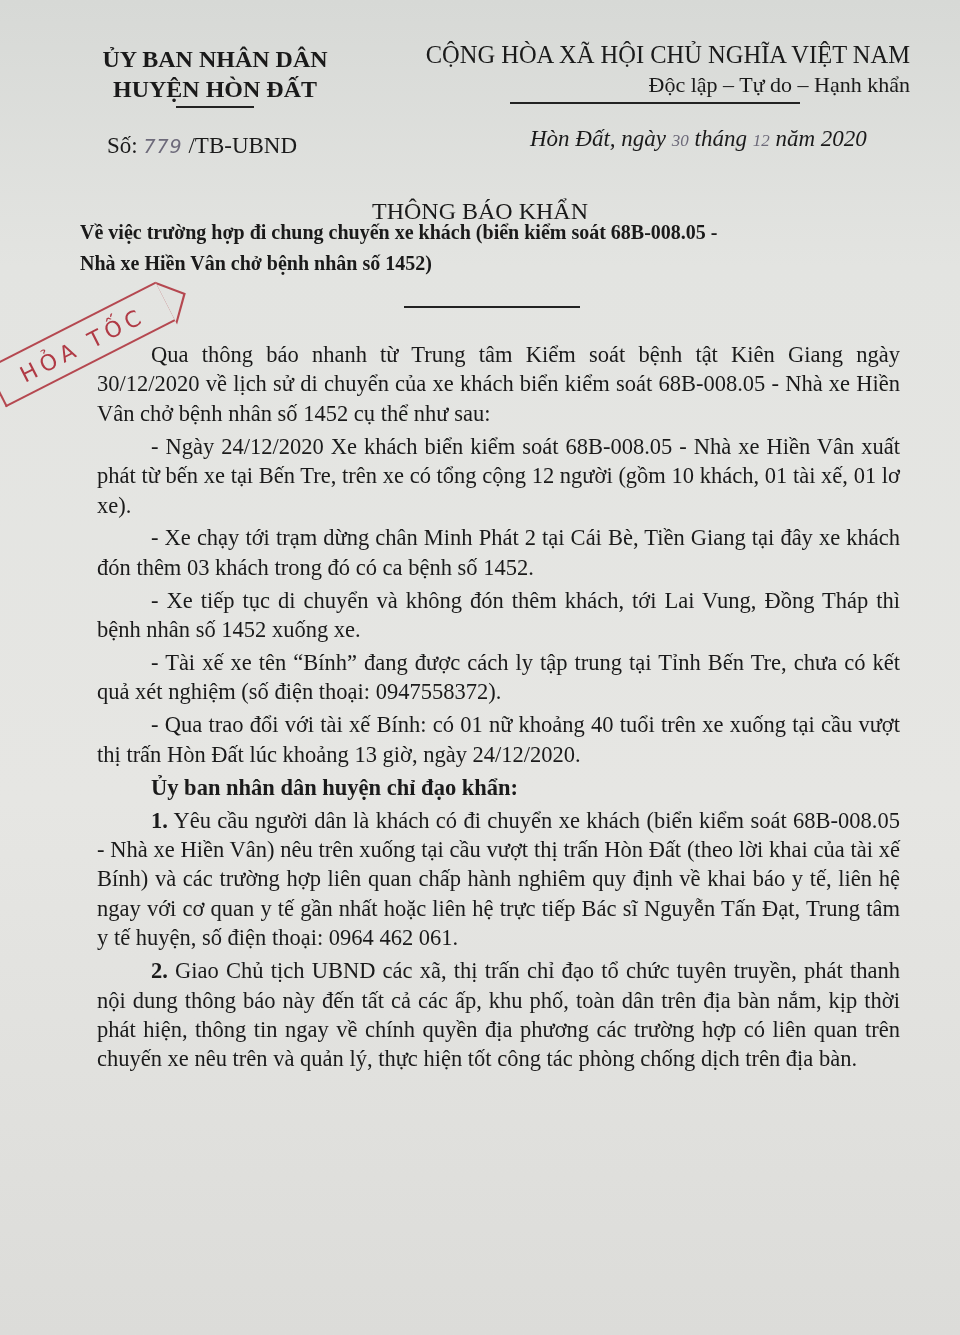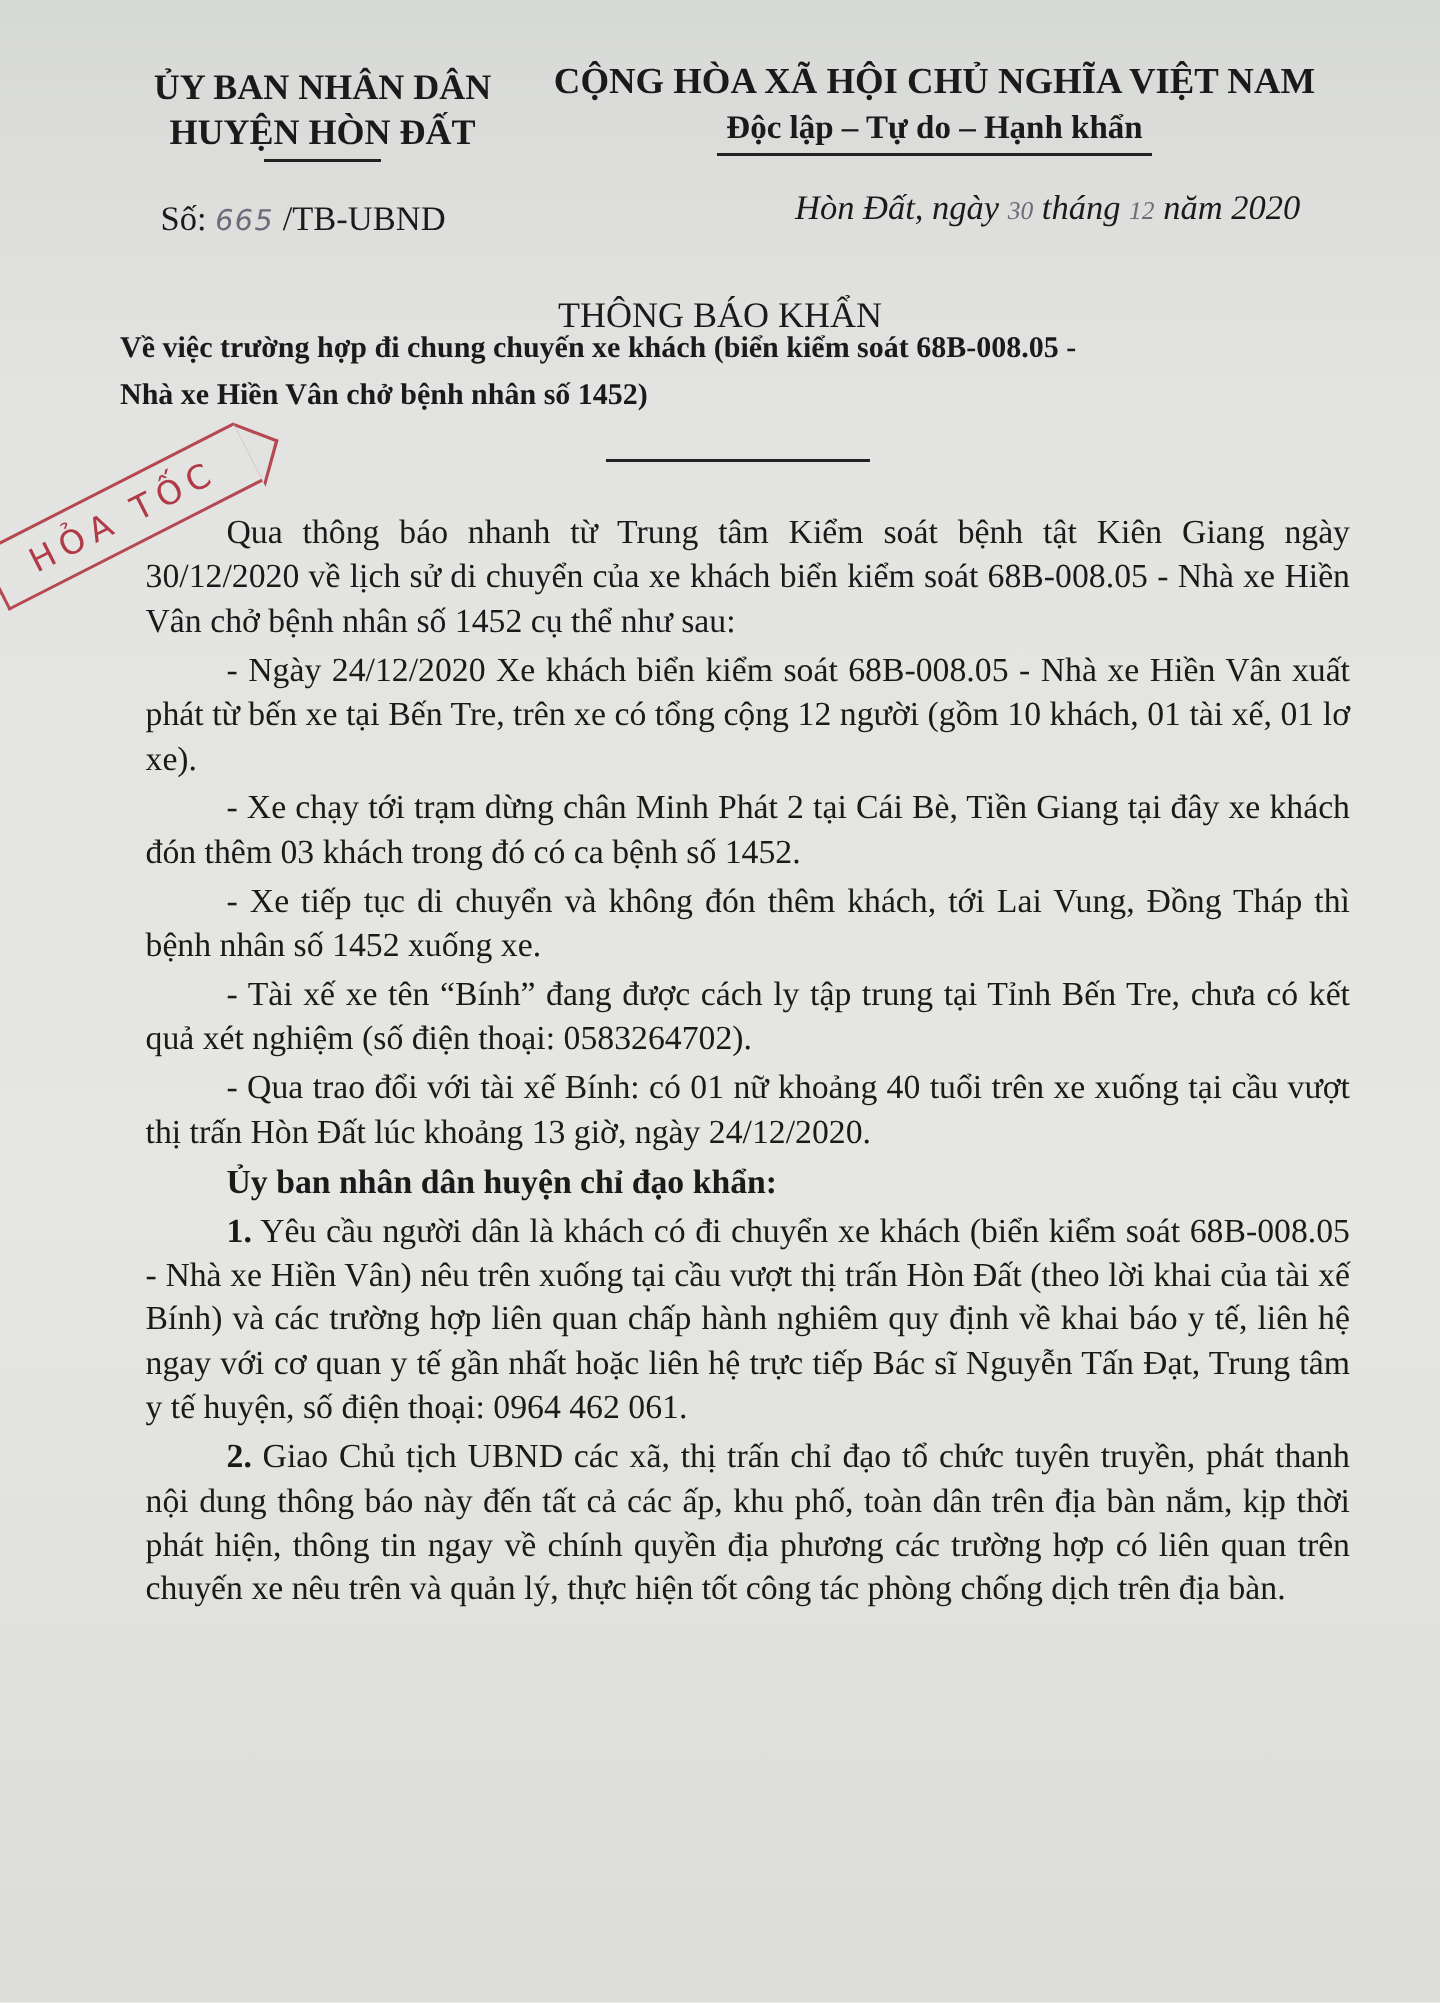--- a/index.html
+++ b/index.html
@@ -10,22 +10,22 @@
     color: #1a1a1a;
     position: relative;
   }
   .page { position: absolute; left: 0; top: 0; width: 960px; height: 1333px; }
   .hdr-left {
     position: absolute; left: 90px; top: 44px; width: 250px; text-align: center;
     font-weight: bold; font-size: 24px; line-height: 30px;
   }
   .hdr-left .ul { display: block; width: 78px; height: 1.5px; background: #222; margin: 2px auto 0; }
   .hdr-right {
-    position: absolute; left: 368px; top: 40px; width: 510px; text-align: center;
-    font-weight: bold; line-height: 30px;
+    position: absolute; left: 400px; top: 40px; width: 510px; text-align: right;
+    font-weight: normal; line-height: 30px;
   }
   .hdr-right .nation { font-size: 24.5px; white-space: nowrap; }
   .hdr-right .motto { font-size: 22px; }
   .hdr-right .ul { display: block; width: 290px; height: 1.5px; background: #222; margin: 2px auto 0; }
   .docno { position: absolute; left: 107px; top: 133px; font-size: 23px; }
   .docno .hand { font-family: "DejaVu Sans", sans-serif; font-style: italic; color: #6d6a7a; font-size: 19px; letter-spacing: 1px; }
   .dateline { position: absolute; left: 530px; top: 126px; font-size: 23px; font-style: italic; white-space: nowrap; }
   .dateline .hand { font-family: Liberation Serif, serif; color: #6d6a7a; font-size: 17px; }
   .title {
     position: absolute; left: 0; top: 198px; width: 960px; text-align: center;
@@ -72,37 +72,37 @@
     <div>HUYỆN HÒN ĐẤT</div>
     <span class="ul"></span>
   </div>
 
   <div class="hdr-right">
     <div class="nation">CỘNG HÒA XÃ HỘI CHỦ NGHĨA VIỆT NAM</div>
     <div class="motto">Độc lập – Tự do – Hạnh khẩn</div>
     <span class="ul"></span>
   </div>
 
-  <div class="docno"><span>Số: </span><span class="hand">665</span><span> /TB-UBND</span></div>
+  <div class="docno"><span>Số: </span><span class="hand">779</span><span> /TB-UBND</span></div>
 
   <div class="dateline"><span>Hòn Đất, ngày </span><span class="hand">30</span><span> tháng </span><span class="hand">12</span><span> năm 2020</span></div>
 
   <div class="stamp"><span>HỎA TỐC</span></div>
 
   <div class="title">THÔNG BÁO KHẨN</div>
   <div class="subtitle">
     <div>Về việc trường hợp đi chung chuyến xe khách (biển kiểm soát 68B-008.05 -</div>
     <div>Nhà xe Hiền Vân chở bệnh nhân số 1452)</div>
   </div>
   <div class="title-rule"></div>
 
   <div class="body">
     <p>Qua thông báo nhanh từ Trung tâm Kiểm soát bệnh tật Kiên Giang ngày 30/12/2020 về lịch sử di chuyển của xe khách biển kiểm soát 68B-008.05 - Nhà xe Hiền Vân chở bệnh nhân số 1452 cụ thể như sau:</p>
     <p>- Ngày 24/12/2020 Xe khách biển kiểm soát 68B-008.05 - Nhà xe Hiền Vân xuất phát từ bến xe tại Bến Tre, trên xe có tổng cộng 12 người (gồm 10 khách, 01 tài xế, 01 lơ xe).</p>
     <p>- Xe chạy tới trạm dừng chân Minh Phát 2 tại Cái Bè, Tiền Giang tại đây xe khách đón thêm 03 khách trong đó có ca bệnh số 1452.</p>
     <p>- Xe tiếp tục di chuyển và không đón thêm khách, tới Lai Vung, Đồng Tháp thì bệnh nhân số 1452 xuống xe.</p>
-    <p>- Tài xế xe tên “Bính” đang được cách ly tập trung tại Tỉnh Bến Tre, chưa có kết quả xét nghiệm (số điện thoại: 0583264702).</p>
+    <p>- Tài xế xe tên “Bính” đang được cách ly tập trung tại Tỉnh Bến Tre, chưa có kết quả xét nghiệm (số điện thoại: 0947558372).</p>
     <p>- Qua trao đổi với tài xế Bính: có 01 nữ khoảng 40 tuổi trên xe xuống tại cầu vượt thị trấn Hòn Đất lúc khoảng 13 giờ, ngày 24/12/2020.</p>
     <p class="bold">Ủy ban nhân dân huyện chỉ đạo khẩn:</p>
     <p><b>1.</b><span> Yêu cầu người dân là khách có đi chuyển xe khách (biển kiểm soát 68B-008.05 - Nhà xe Hiền Vân) nêu trên xuống tại cầu vượt thị trấn Hòn Đất (theo lời khai của tài xế Bính) và các trường hợp liên quan chấp hành nghiêm quy định về khai báo y tế, liên hệ ngay với cơ quan y tế gần nhất hoặc liên hệ trực tiếp Bác sĩ Nguyễn Tấn Đạt, Trung tâm y tế huyện, số điện thoại: 0964 462 061.</span></p>
     <p><b>2.</b><span> Giao Chủ tịch UBND các xã, thị trấn chỉ đạo tổ chức tuyên truyền, phát thanh nội dung thông báo này đến tất cả các ấp, khu phố, toàn dân trên địa bàn nắm, kịp thời phát hiện, thông tin ngay về chính quyền địa phương các trường hợp có liên quan trên chuyến xe nêu trên và quản lý, thực hiện tốt công tác phòng chống dịch trên địa bàn.</span></p>
   </div>
 </div>
 
 </body></html>

